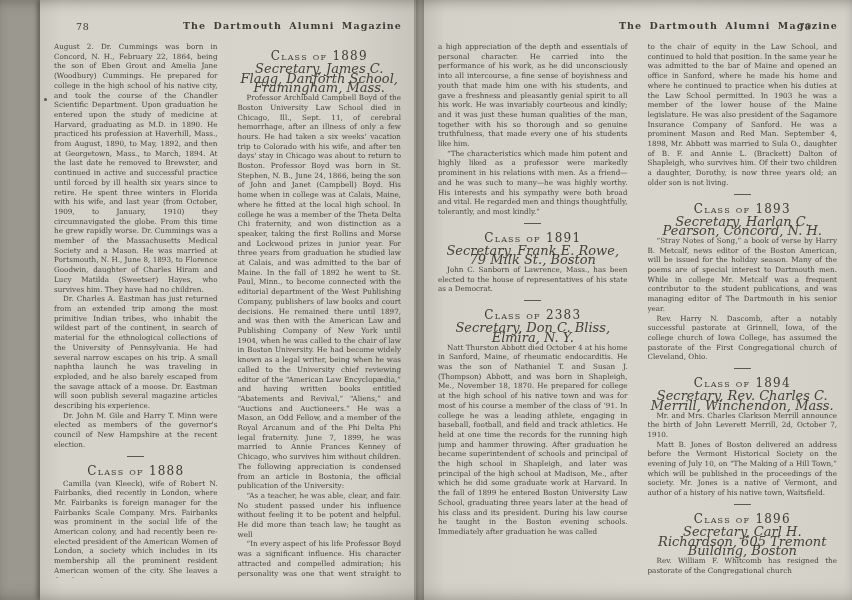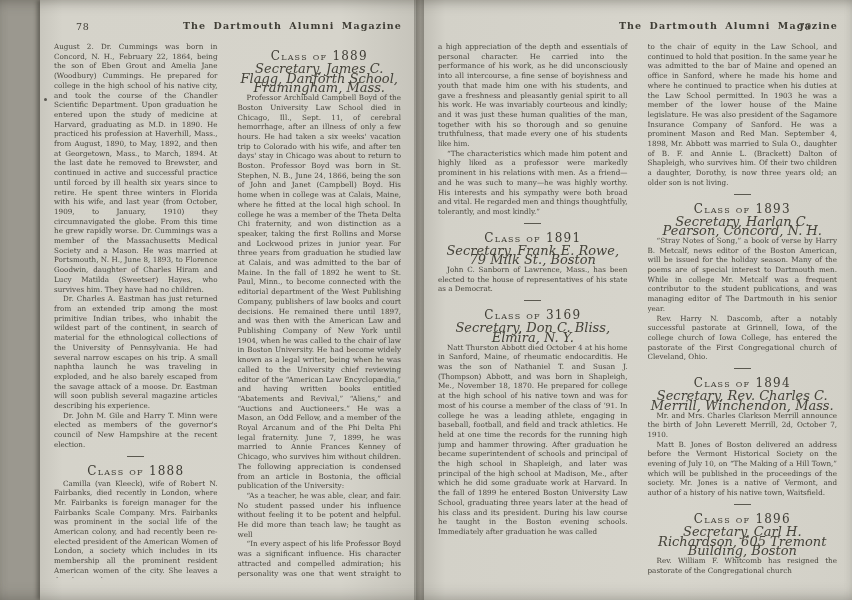--- a/index.html
+++ b/index.html
@@ -106,31 +106,31 @@
     </div>
     <div class="columns">
       <div class="column">
           <p class="para noindent">a high appreciation of the depth and essentials of personal character.  He carried into the performance of his work, as he did unconsciously into all intercourse, a fine sense of boyishness and youth that made him one with his students, and gave a freshness and pleasantly genial spirit to all his work.  He was invariably courteous and kindly; and it was just these human qualities of the man, together with his so thorough and so genuine truthfulness, that made every one of his students like him.</p>
           <p class="para">“The characteristics which made him potent and highly liked as a professor were markedly prominent in his relations with men.  As a friend—and he was such to many—he was highly worthy.  His interests and his sympathy were both broad and vital.  He regarded men and things thoughtfully, tolerantly, and most kindly.”</p>
           <div class="section-rule"></div>
           <h3 class="class-heading">Class of 1891</h3>
           <p class="secretary">Secretary, Frank E. Rowe, 79 Milk St., Boston</p>
           <p class="para">John C. Sanborn of Lawrence, Mass., has been elected to the house of representatives of his state as a Democrat.</p>
           <div class="section-rule"></div>
-          <h3 class="class-heading">Class of 3169</h3>
+          <h3 class="class-heading">Class of 2383</h3>
           <p class="secretary">Secretary, Don C. Bliss, Elmira, N. Y.</p>
           <p class="para">Natt Thurston Abbott died October 4 at his home in Sanford, Maine, of rheumatic endocarditis.  He was the son of Nathaniel T. and Susan J. (Thompson) Abbott, and was born in Shapleigh, Me., November 18, 1870.  He prepared for college at the high school of his native town and was for most of his course a member of the class of ’91.  In college he was a leading athlete, engaging in baseball, football, and field and track athletics.  He held at one time the records for the running high jump and hammer throwing.  After graduation he became superintendent of schools and principal of the high school in Shapleigh, and later was principal of the high school at Madison, Me., after which he did some graduate work at Harvard.  In the fall of 1899 he entered Boston University Law School, graduating three years later at the head of his class and its president.  During his law course he taught in the Boston evening schools. Immediately after graduation he was called</p>
         </div>
       <div class="column">
           <p class="para noindent">to the chair of equity in the Law School, and continued to hold that position.  In the same year he was admitted to the bar of Maine and opened an office in Sanford, where he made his home and where he continued to practice when his duties at the Law School permitted. In 1903 he was a member of the lower house of the Maine legislature.  He was also president of the Sagamore Insurance Company of Sanford.  He was a prominent Mason and Red Man.  September 4, 1898, Mr. Abbott was married to Sula O., daughter of B. F. and Annie L. (Brackett) Dalton of Shapleigh, who survives him.  Of their two children a daughter, Dorothy, is now three years old; an older son is not living.</p>
           <div class="section-rule"></div>
           <h3 class="class-heading">Class of 1893</h3>
           <p class="secretary">Secretary, Harlan C. Pearson, Concord, N. H.</p>
           <p class="para">“Stray Notes of Song,” a book of verse by Harry B. Metcalf, news editor of the Boston American, will be issued for the holiday season.  Many of the poems are of special interest to Dartmouth men.  While in college Mr. Metcalf was a frequent contributor to the student publications, and was managing editor of The Dartmouth in his senior year.</p>
-          <p class="para">Rev. Harry N. Dascomb, after a notably successful pastorate at Grinnell, Iowa, of the college church of Iowa College, has entered the pastorate of the First Congregational church of Cleveland, Ohio.</p>
+          <p class="para">Rev. Harry N. Dascomb, after a notably successful pastorate at Grinnell, Iowa, of the college church of Iowa College, has assumed the pastorate of the First Congregational church of Cleveland, Ohio.</p>
           <div class="section-rule"></div>
           <h3 class="class-heading">Class of 1894</h3>
           <p class="secretary">Secretary, Rev. Charles C. Merrill, Winchendon, Mass.</p>
           <p class="para">Mr. and Mrs. Charles Clarkson Merrill announce the birth of John Leverett Merrill, 2d, October 7, 1910.</p>
           <p class="para">Matt B. Jones of Boston delivered an address before the Vermont Historical Society on the evening of July 10, on “The Making of a Hill Town,” which will be published in the proceedings of the society.  Mr. Jones is a native of Vermont, and author of a history of his native town, Waitsfield.</p>
           <div class="section-rule"></div>
           <h3 class="class-heading">Class of 1896</h3>
           <p class="secretary">Secretary, Carl H. Richardson, 605 Tremont Building, Boston</p>
           <p class="para">Rev. William F. Whitcomb has resigned the pastorate of the Congregational church</p>
         </div>

